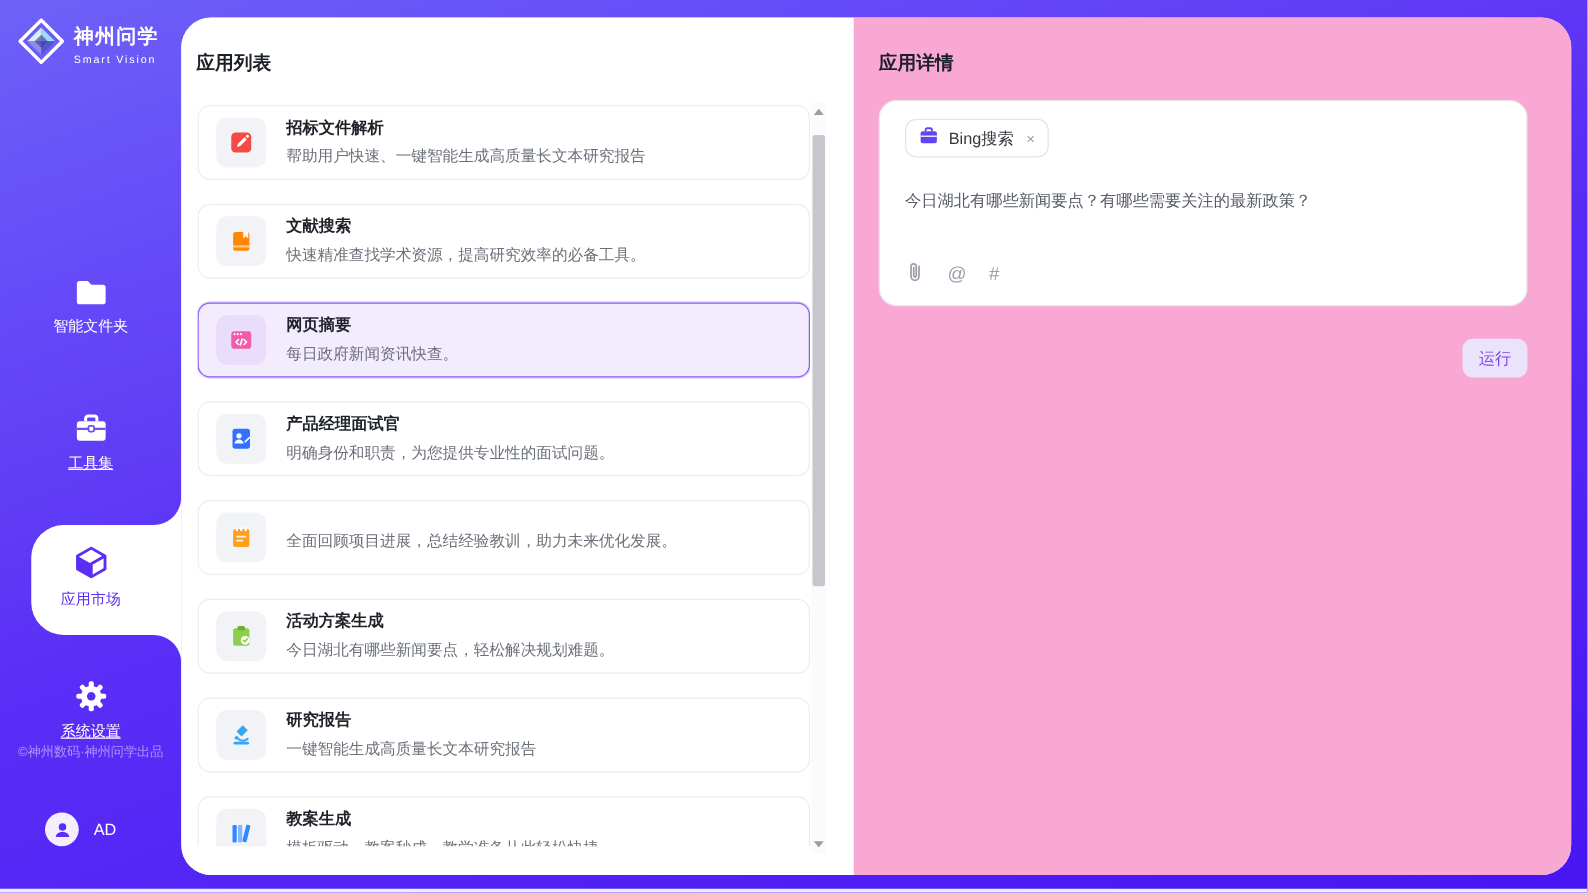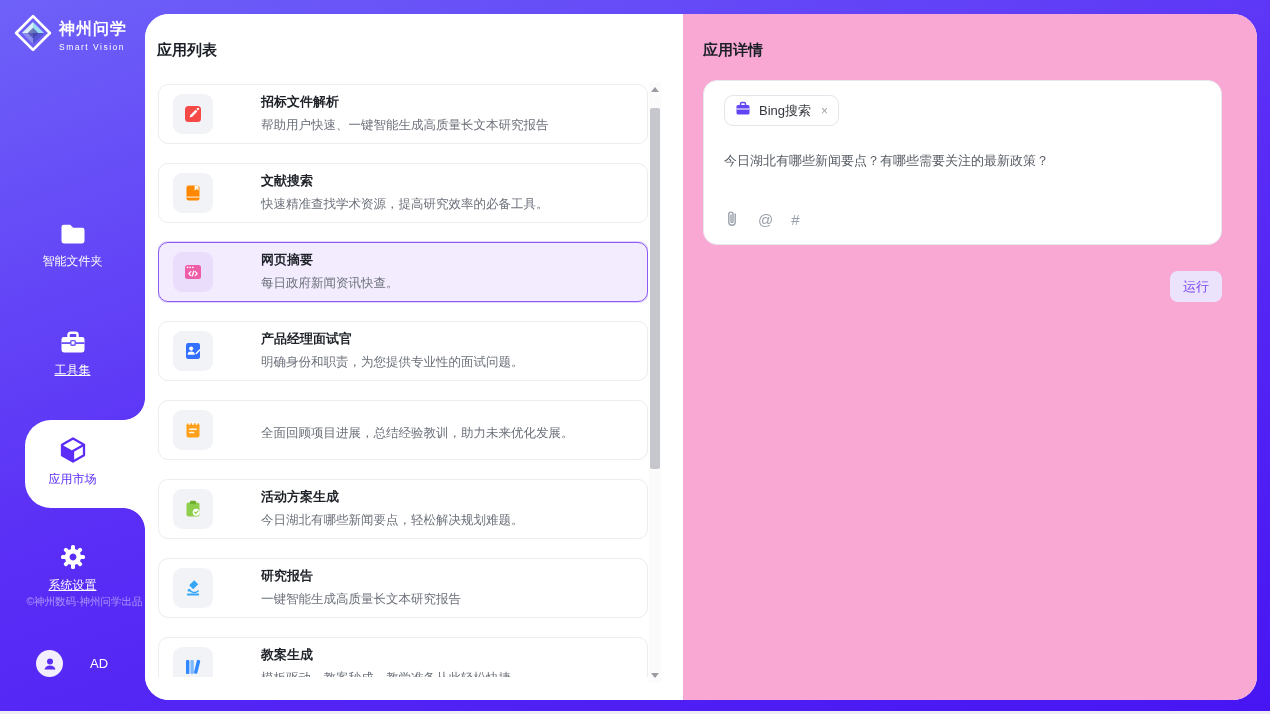--- a/index.html
+++ b/index.html
@@ -17,44 +17,44 @@
   .nav-item svg { display:block; margin:0 auto; }
   .nav-label { display:inline-block; margin-top:6px; color:#fff; font-size:12px; }
   .nav-label.underline { text-decoration:underline; }
   .nav-item.active .nav-label { color:#5b2df6; text-decoration:none; }
   .nav-bubble { position:absolute; left:25px; right:0; top:420px; height:88px;
     background:#fff; border-radius:26px 0 0 26px; z-index:2; }
   .nav-bubble::before { content:""; position:absolute; right:0; top:-22px; width:22px; height:22px;
     background:radial-gradient(circle at 0 0, rgba(255,255,255,0) 21.5px, #fff 22.3px); }
   .nav-bubble::after { content:""; position:absolute; right:0; bottom:-22px; width:22px; height:22px;
     background:radial-gradient(circle at 0 100%, rgba(255,255,255,0) 21.5px, #fff 22.3px); }
-  .user-row { position:absolute; left:36px; top:650px; display:flex; align-items:center; gap:27px; z-index:3; }
+  .user-row { position:absolute; left:36px; top:650px; display:flex; align-items:center; gap:12px; z-index:3; }
   .avatar { width:27px; height:27px; border-radius:50%; background:#f3effe; display:flex; align-items:center; justify-content:center; }
   .user-name { color:#fff; font-size:13px; }
-  .side-footer { position:absolute; left:12px; bottom:17px; width:145px; text-align:center;
+  .side-footer { position:absolute; left:0; bottom:17px; width:145px; text-align:center;
     color:rgba(255,255,255,0.48); font-size:10.5px; z-index:3; }
 
   
   .main { position:absolute; left:145px; top:14px; right:13px; bottom:14px;
     background:#fff; border-radius:24px; overflow:hidden; z-index:1; }
 
   
   .apps-pane { position:absolute; left:0; top:0; bottom:0; width:538px; background:#fff; }
   .pane-title { position:absolute; font-size:15px; font-weight:bold; color:#1b1f26; }
   .apps-pane .pane-title { left:12px; top:27px; }
   .app-list { position:absolute; left:13px; top:70px; width:490px; height:593px; overflow:hidden; }
   .app-item { position:relative; height:60px; margin-bottom:19px; background:#fff;
     border:1px solid #ececf1; border-radius:10px; display:flex; align-items:center;
     padding:0 14px; gap:16px; cursor:pointer; }
   .app-item.selected { background:#f3ecfe; border:1px solid #8b5cf6;
     box-shadow:0 0 0 1px rgba(139,92,246,.25); }
   .app-tile { width:40px; height:40px; border-radius:9px; background:#f2f3f7; flex:0 0 40px;
     display:flex; align-items:center; justify-content:center; }
   .app-item.selected .app-tile { background:#e9ddfb; }
-  .app-texts { min-width:0;margin-left:32px; }
+  .app-texts { min-width:0; }
   .app-title { font-size:13px; font-weight:bold; color:#1f2329; line-height:1.2; }
   .app-desc { font-size:12.5px; color:#6b707a; margin-top:7px; white-space:nowrap; }
 
   
   .vscroll { position:absolute; left:504px; top:68px; width:12px; height:601px; background:#fbfbfc; }
   .vs-up,.vs-down { position:absolute; left:2px; width:0; height:0;
     border-left:4px solid transparent; border-right:4px solid transparent; }
   .vs-up { top:5px; border-bottom:5px solid #9a9ca2; }
   .vs-down { bottom:5px; border-top:5px solid #9a9ca2; }
   .vs-thumb { position:absolute; left:1px; top:26px; width:10px; height:361px;

